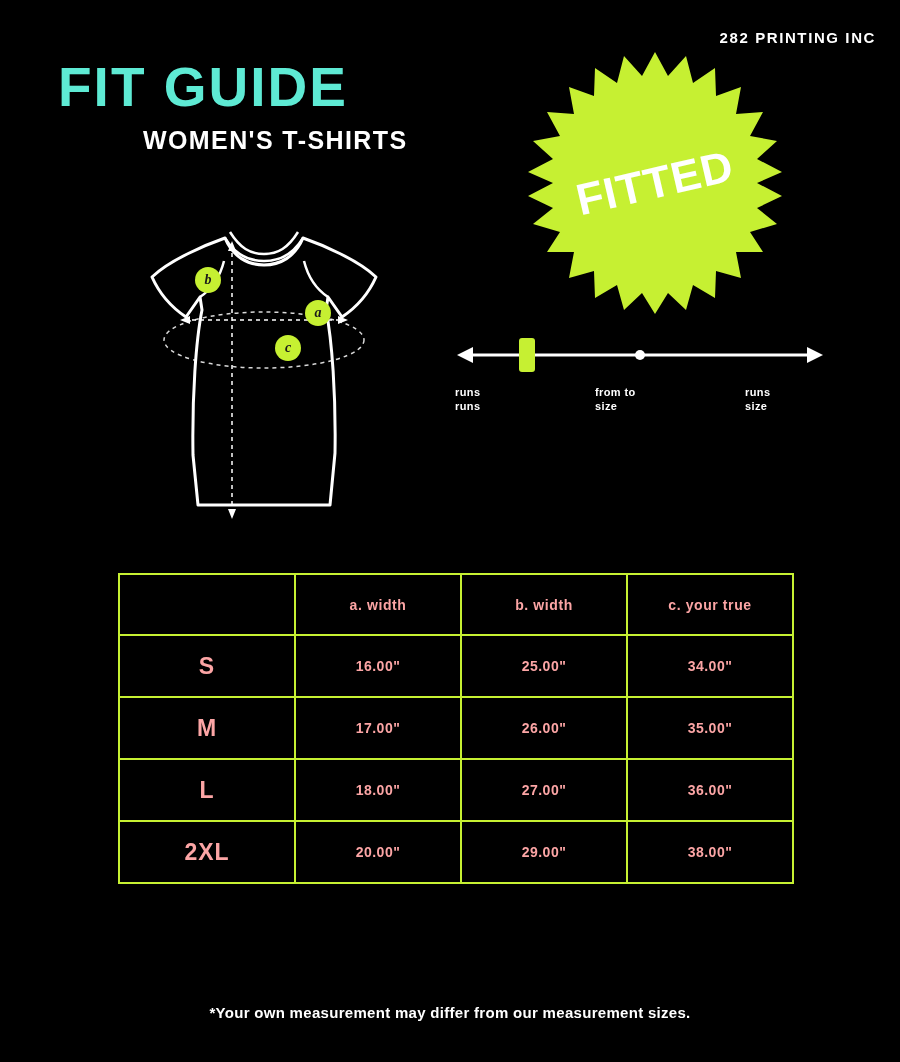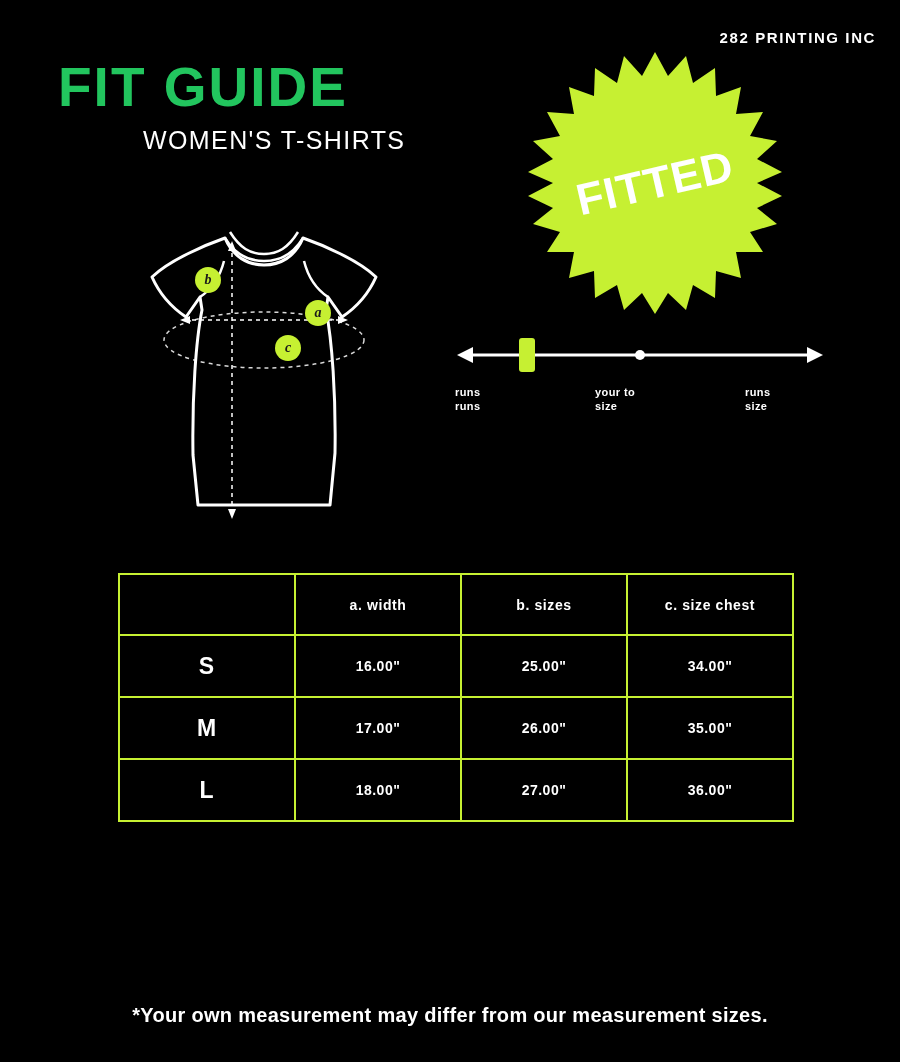--- a/index.html
+++ b/index.html
@@ -28,29 +28,29 @@
   }
 
   
   .title {
     position: absolute;
     left: 58px;
     top: 60px;
     font-size: 55px;
     font-weight: bold;
     letter-spacing: 2px;
-    color: #22c55e;
+    color: #5eead4;
     line-height: 1;
   }
   .subtitle {
     position: absolute;
     left: 143px;
     top: 128px;
     font-size: 25px;
-    font-weight: normal;
+    font-weight: bold;
     letter-spacing: 1.4px;
     color: #ffffff;
     line-height: 1;
   }
 
   
   .shirt-wrap {
     position: absolute;
     left: 110px;
     top: 205px;
@@ -128,21 +128,21 @@
     left: 118px;
     top: 573px;
     width: 674px;
     border-collapse: collapse;
     table-layout: fixed;
   }
   table.size-table th,
   table.size-table td {
     border: 2px solid #c6f032;
     text-align: center;
-    color: #ffffff;
+    color: #fca5a5;
   }
   table.size-table thead th {
     height: 57px;
     font-size: 14px;
     font-weight: bold;
     letter-spacing: 0.6px;
   }
   table.size-table tbody td {
     height: 58px;
     font-size: 14px;
@@ -157,21 +157,21 @@
   col.c-size { width: 176px; }
   col.c-val  { width: 166px; }
 
   
   .footnote {
     position: absolute;
     left: 0;
     right: 0;
     top: 1004px;
     text-align: center;
-    font-size: 20px;
+    font-size: 15px;
     font-weight: bold;
     color: #ffffff;
     letter-spacing: 0.3px;
   }
 </style>
 </head>
 <body>
 
 <div class="brand">282 PRINTING INC</div>
 
@@ -221,42 +221,42 @@
     <polygon points="2,25 18,17 18,33" fill="#ffffff"></polygon>
     <polygon points="368,25 352,17 352,33" fill="#ffffff"></polygon>
     <circle cx="185" cy="25" r="5" fill="#ffffff"></circle>
     <rect x="64" y="8" width="16" height="34" rx="3" fill="#c6f032"></rect>
   </svg>
   <div class="scale-label lbl-small">
     <span>runs</span><br>
     <span>runs</span>
   </div>
   <div class="scale-label lbl-true">
-    <span>your to</span><br>
+    <span>from to</span><br>
     <span>size</span>
   </div>
   <div class="scale-label lbl-large">
     <span>runs</span><br>
     <span>size</span>
   </div>
 </div>
 
 <table class="size-table">
   <colgroup>
     <col class="c-size">
       <col class="c-val">
       <col class="c-val">
       <col class="c-val">
   </colgroup>
   <thead>
     <tr>
       <th></th>
       <th>a. width</th>
-      <th>b. sizes</th>
-      <th>c. size chest</th>
+      <th>b. width</th>
+      <th>c. your true</th>
     </tr>
   </thead>
   <tbody>
     <tr>
       <td class="size-cell">S</td>
       <td>16.00"</td>
       <td>25.00"</td>
       <td>34.00"</td>
     </tr>
     <tr>
@@ -264,16 +264,22 @@
       <td>17.00"</td>
       <td>26.00"</td>
       <td>35.00"</td>
     </tr>
     <tr>
       <td class="size-cell">L</td>
       <td>18.00"</td>
       <td>27.00"</td>
       <td>36.00"</td>
     </tr>
+    <tr>
+      <td class="size-cell">2XL</td>
+      <td>20.00"</td>
+      <td>29.00"</td>
+      <td>38.00"</td>
+    </tr>
   </tbody>
 </table>
 
 <div class="footnote">*Your own measurement may differ from our measurement sizes.</div>
 
 </body></html>

